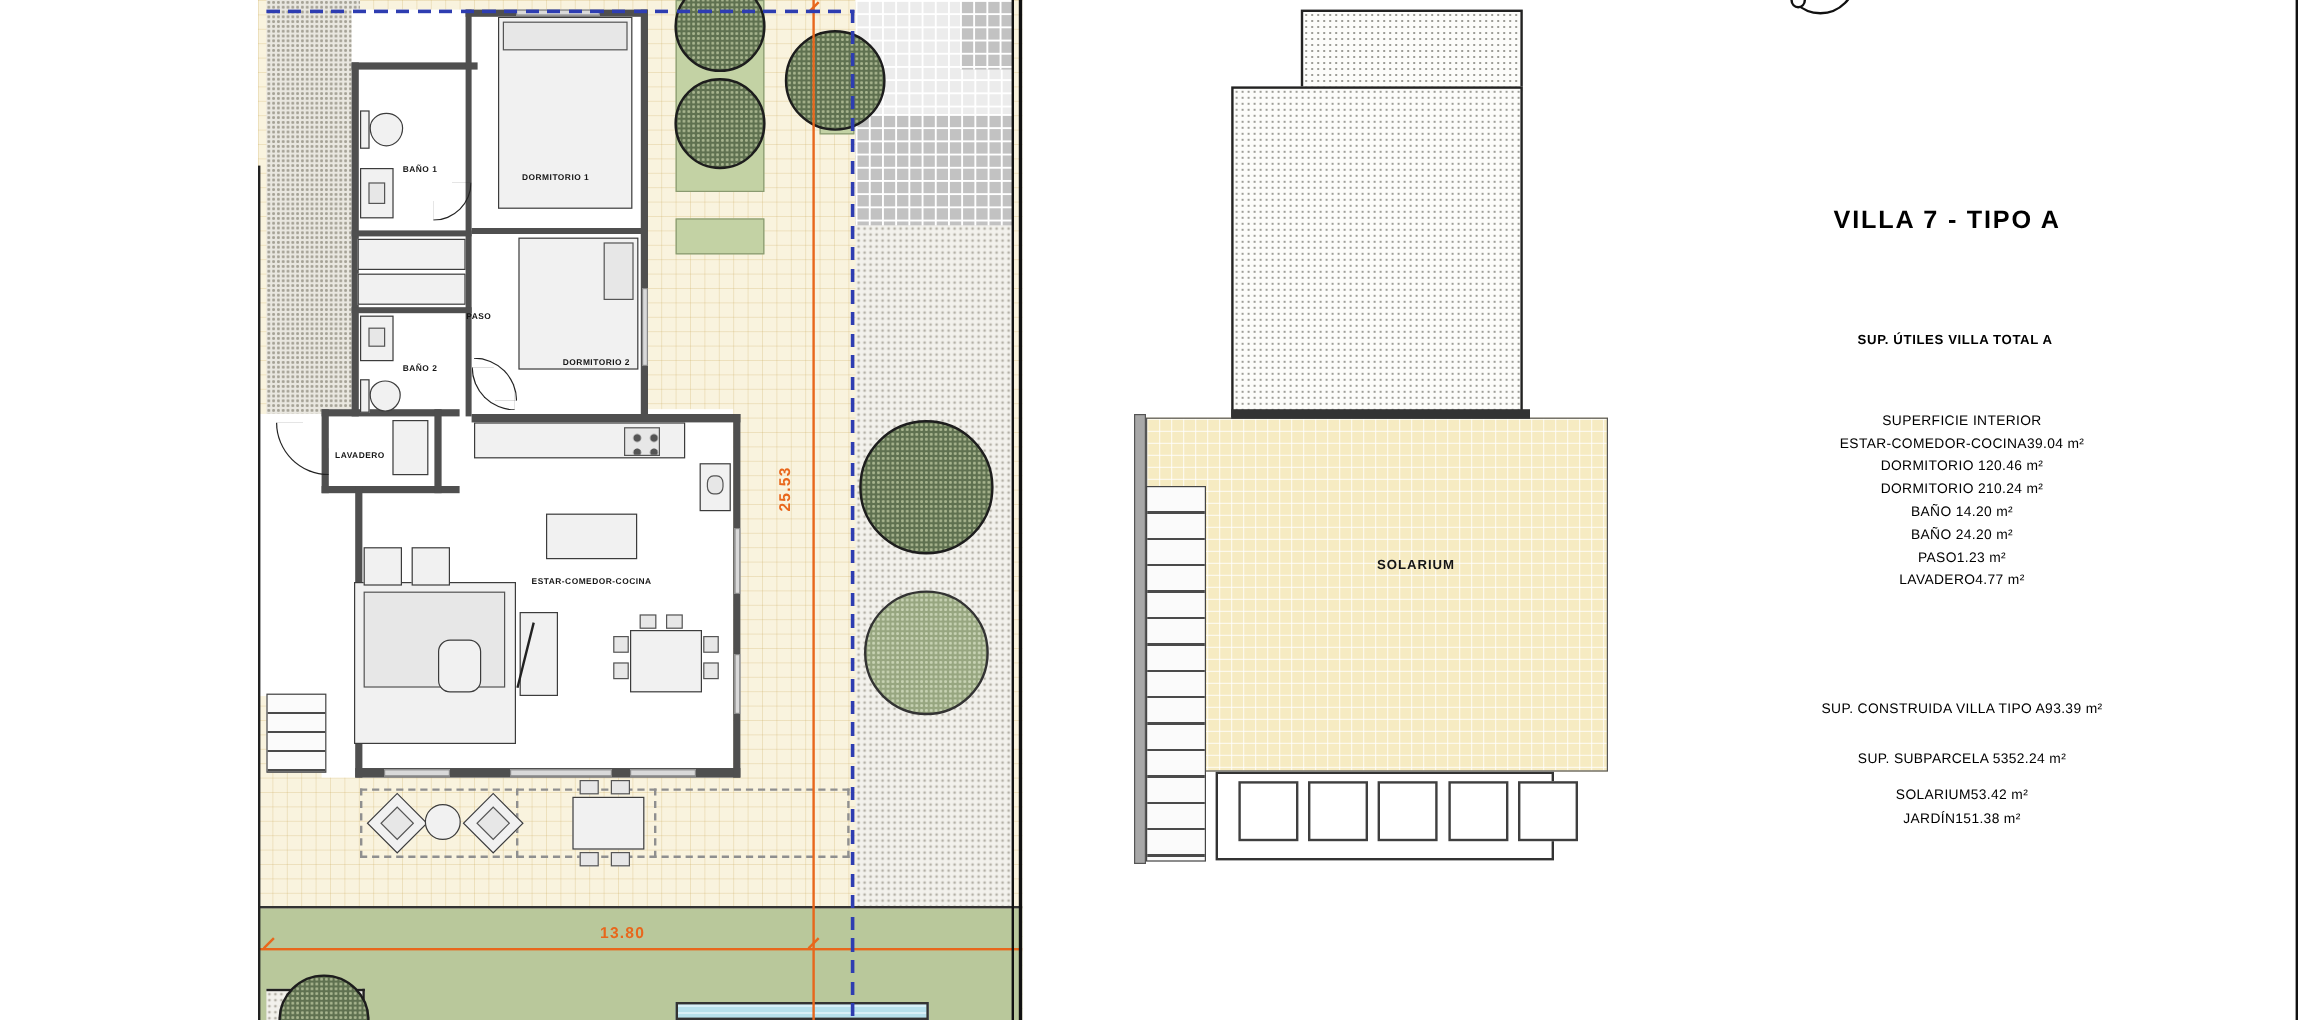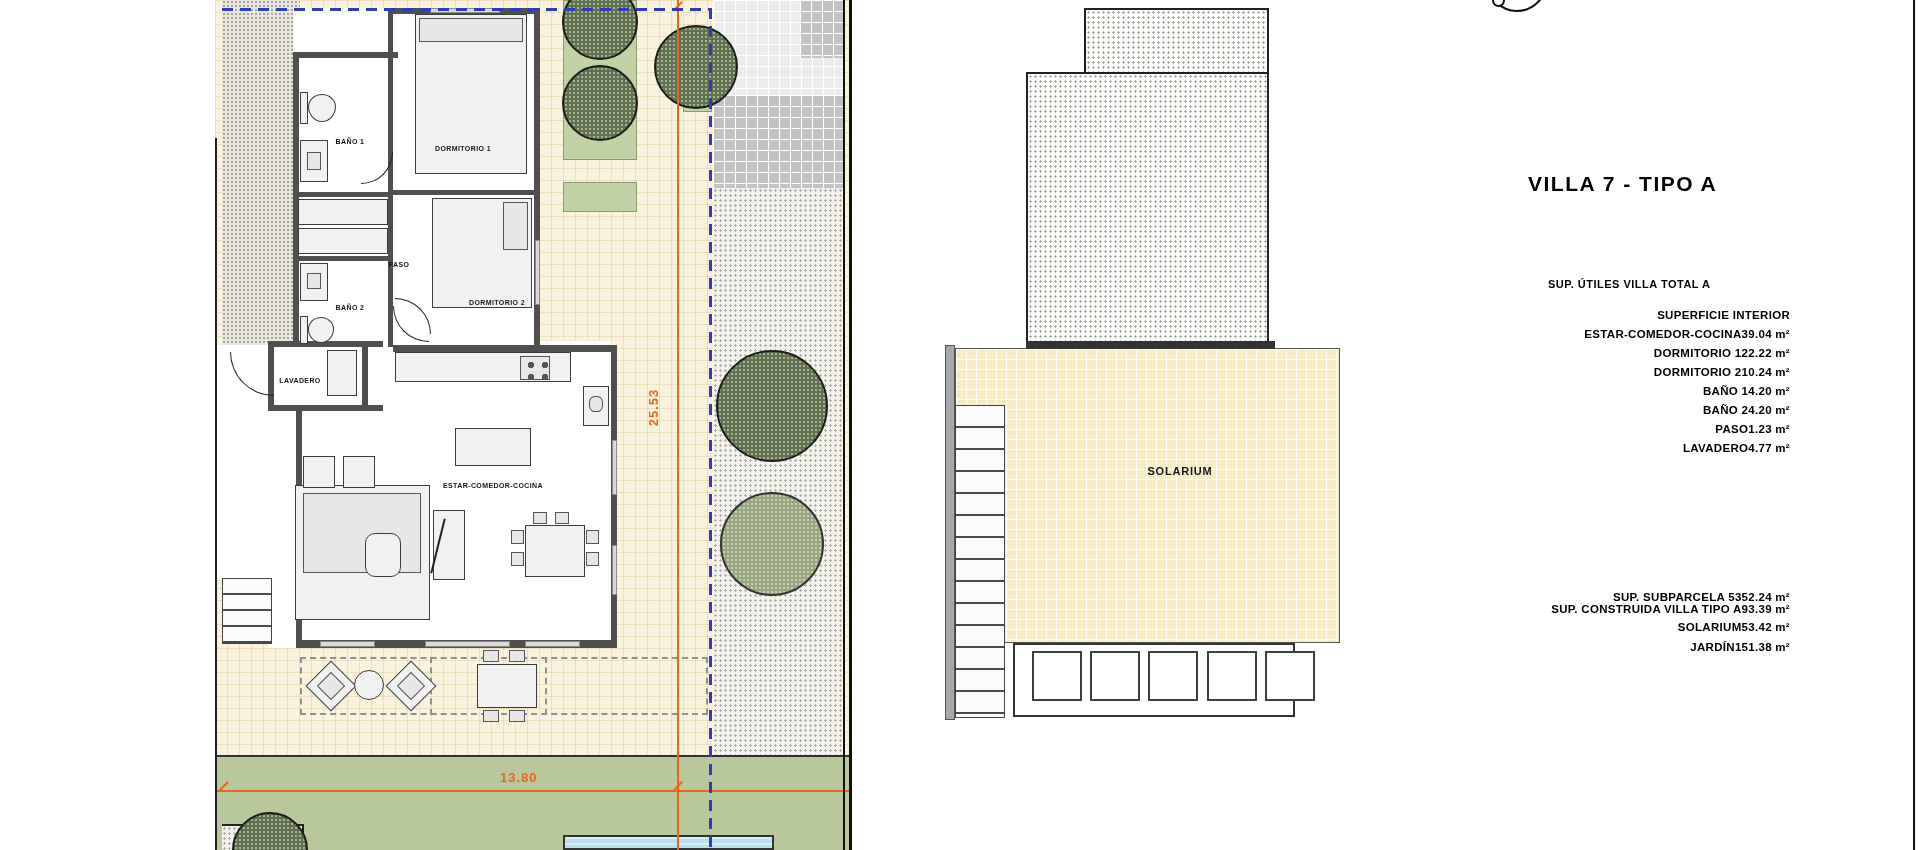--- a/index.html
+++ b/index.html
@@ -62,21 +62,21 @@
   .stairs{position:absolute;background:#fbfbfb;border:1.5px solid #444;box-sizing:border-box;
     background-image:repeating-linear-gradient(180deg,transparent 0 20px,#4a4a4a 20px 22px);}
   .pergola{position:absolute;border:2px dashed #8f8f8f;box-sizing:border-box;}
   .col-sq{position:absolute;width:50px;height:50px;background:#fff;border:2.5px solid #3f3f3f;
     box-sizing:border-box;}
 
   
   .panel-title{position:absolute;font-size:21px;font-weight:700;letter-spacing:1.5px;color:#000;}
   .panel-sub{position:absolute;font-size:11px;font-weight:700;letter-spacing:.5px;color:#000;}
   .trow{position:absolute;left:1480px;width:310px;height:15px;display:flex;
-    justify-content:flex-end;font-size:11.5px;font-weight:700;letter-spacing:.3px;color:#000;}
+    justify-content:center;font-size:11.5px;font-weight:400;letter-spacing:.3px;color:#000;margin-top:36px;}
   .trow .val{text-align:right;}
   .total-box{position:absolute;left:1466px;top:457px;width:328px;height:26px;
     border:2px solid #000;box-sizing:border-box;display:flex;align-items:center;
     justify-content:space-between;padding:0 10px 0 13px;font-size:11.5px;font-weight:700;}
   .logo-circle{position:absolute;border:2.5px solid #111;border-radius:50%;box-sizing:border-box;background:#fff;}
 </style>
 </head>
 <body>
 
 <div id="sheet">
@@ -245,21 +245,21 @@
 
   <div class="trow" style="top:309px;">
     <span>SUPERFICIE INTERIOR</span>
   </div>
   <div class="trow" style="top:328px;">
     <span>ESTAR-COMEDOR-COCINA</span>
     <span class="val">39.04 m²</span>
   </div>
   <div class="trow" style="top:347px;">
     <span>DORMITORIO 1</span>
-    <span class="val">22.22 m²</span>
+    <span class="val">20.46 m²</span>
   </div>
   <div class="trow" style="top:366px;">
     <span>DORMITORIO 2</span>
     <span class="val">10.24 m²</span>
   </div>
   <div class="trow" style="top:385px;">
     <span>BAÑO 1</span>
     <span class="val">4.20 m²</span>
   </div>
   <div class="trow" style="top:404px;">
@@ -269,21 +269,21 @@
   <div class="trow" style="top:423px;">
     <span>PASO</span>
     <span class="val">1.23 m²</span>
   </div>
   <div class="trow" style="top:442px;">
     <span>LAVADERO</span>
     <span class="val">4.77 m²</span>
   </div>
 
 
-  <div class="trow" style="top:603px;">
+  <div class="trow" style="top:549px;">
     <span>SUP. CONSTRUIDA VILLA TIPO A</span>
     <span class="val">93.39 m²</span>
   </div>
   <div class="trow" style="top:591px;">
     <span>SUP. SUBPARCELA 5</span>
     <span class="val">352.24 m²</span>
   </div>
   <div class="trow" style="top:621px;">
     <span>SOLARIUM</span>
     <span class="val">53.42 m²</span>

